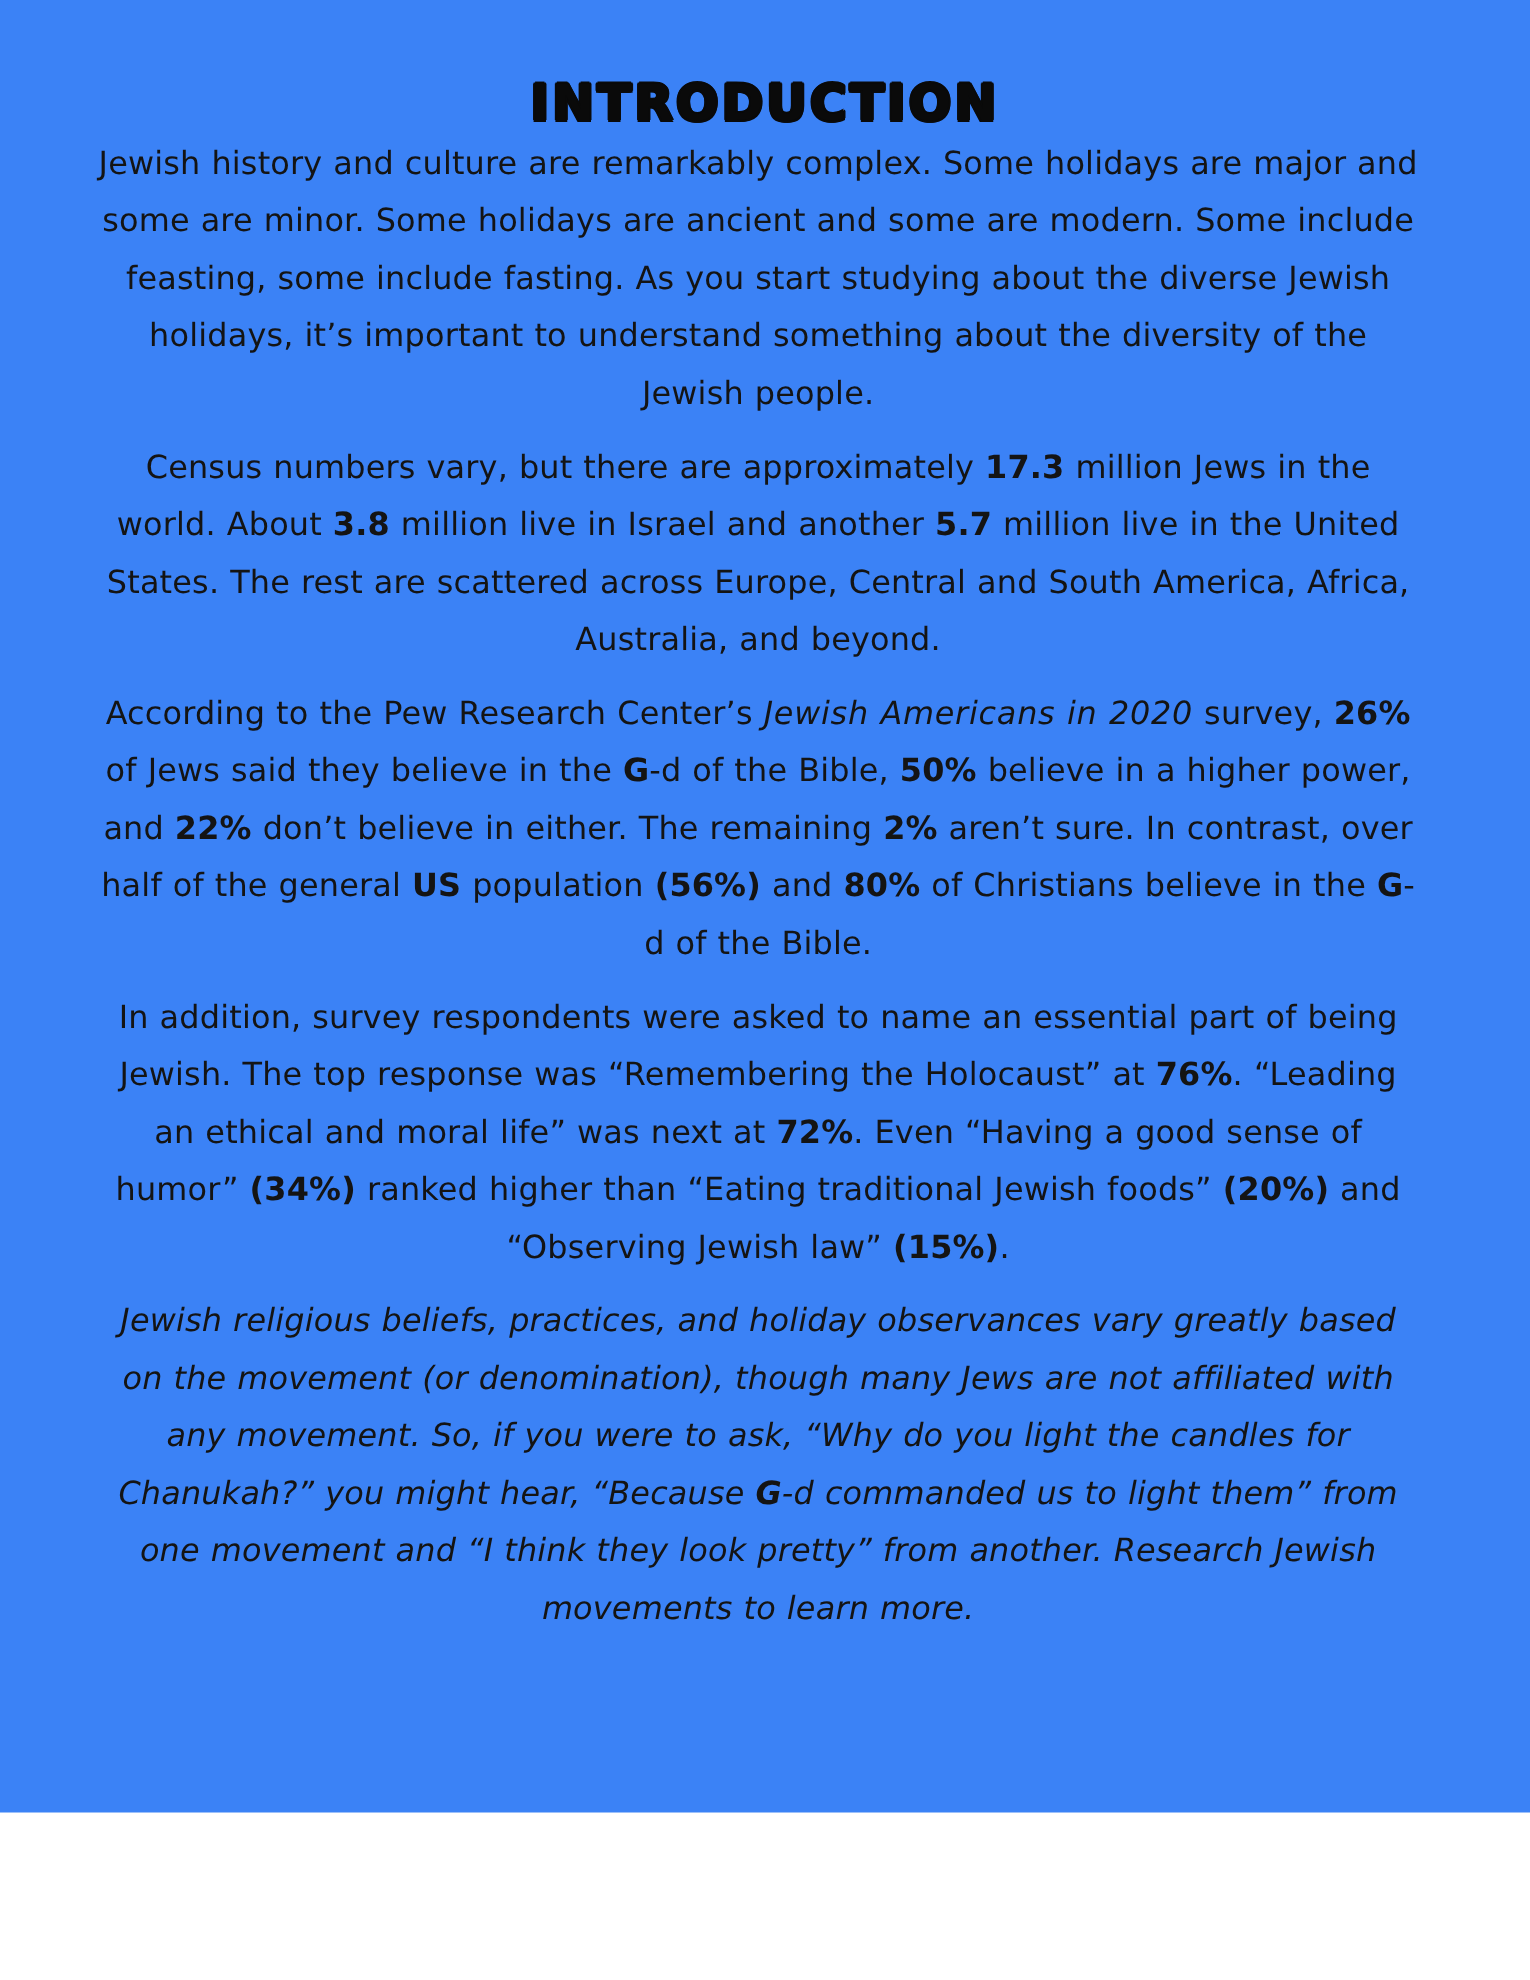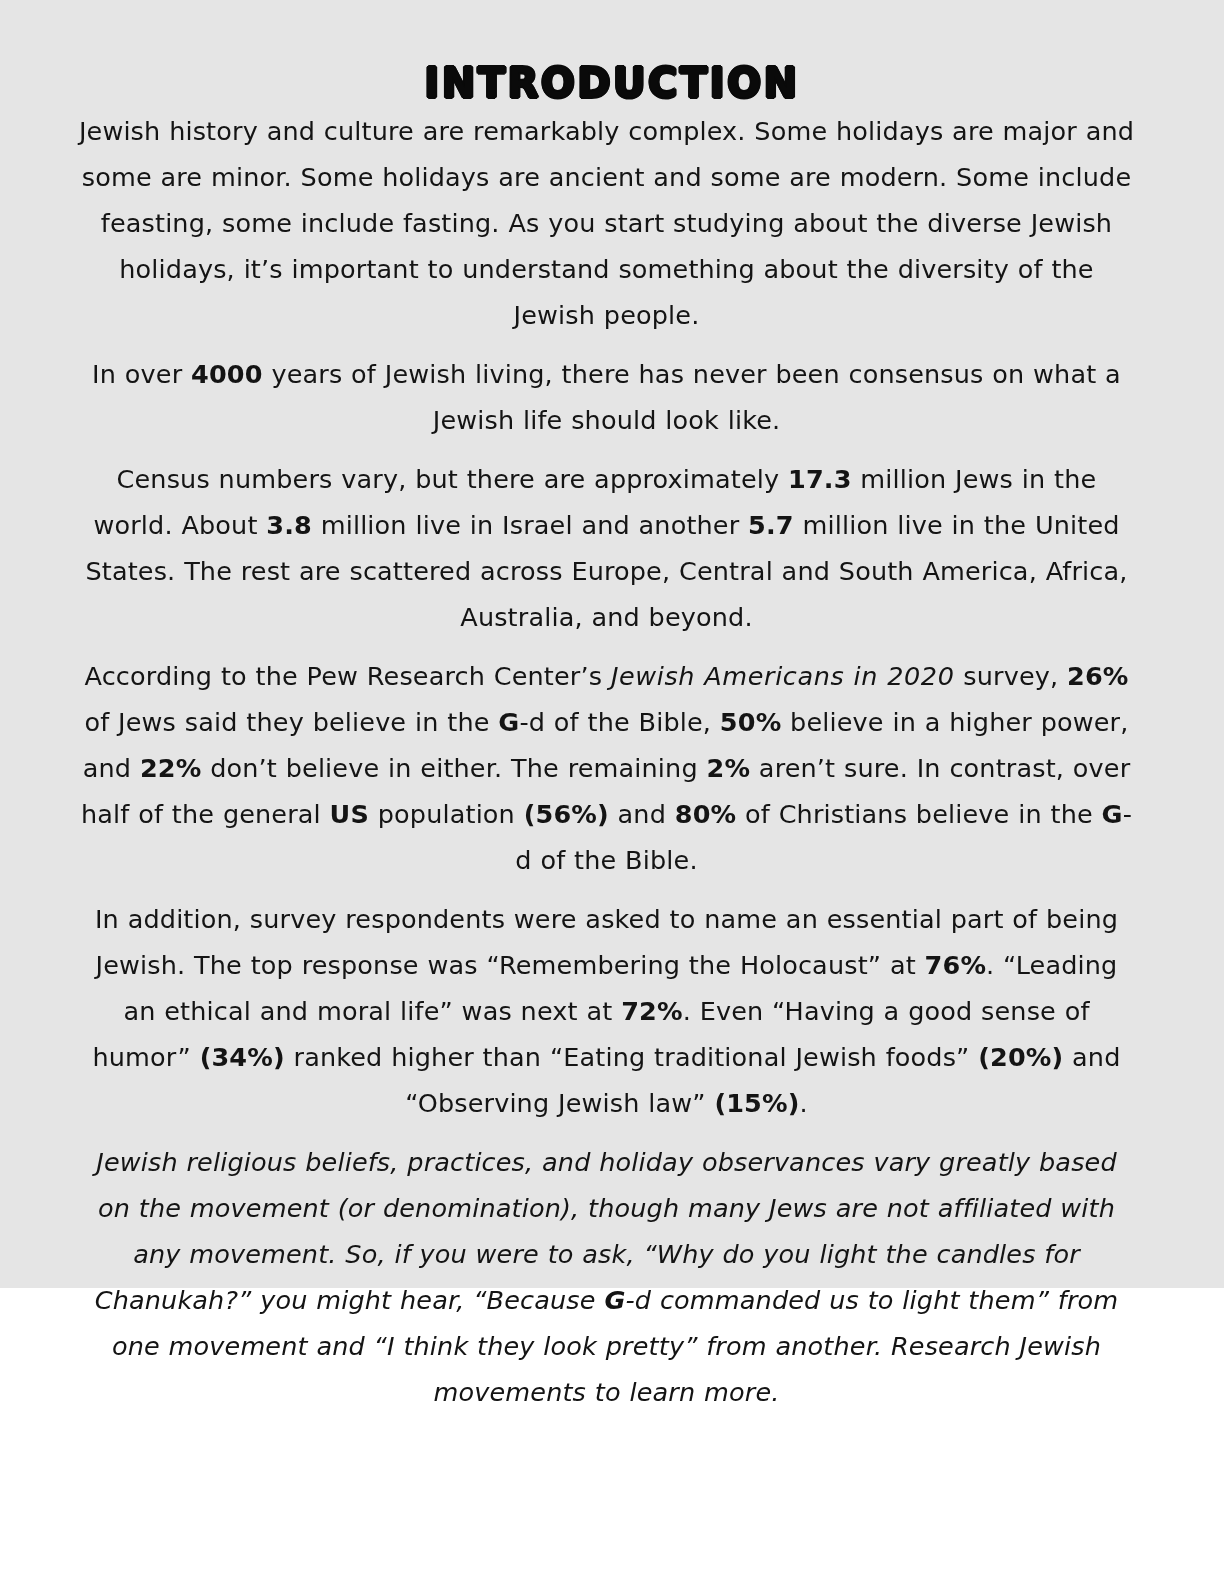--- a/index.html
+++ b/index.html
@@ -12,22 +12,22 @@
     width: 1224px;
     height: 1584px;
     font-family: "Liberation Sans", sans-serif;
     color: #111111;
     overflow: hidden;
   }
 
   .page {
     position: relative;
     width: 1224px;
-    height: 1288px;
-    background: #e5e5e5;
+    height: 1450px;
+    background: #3b82f6;
     box-sizing: border-box;
     padding: 0;
   }
 
   .page-title {
     text-align: center;
     font-family: "DejaVu Sans", sans-serif;
     font-weight: 700;
     font-size: 40px;
     letter-spacing: 2.5px;
@@ -89,21 +89,20 @@
 <body>
 
 <div class="page">
 
   <h1 class="page-title">INTRODUCTION</h1>
 
   <div class="body-copy">
 
     <p class="para">Jewish history and culture are remarkably complex. Some holidays are major and some are minor. Some holidays are ancient and some are modern. Some include feasting, some include fasting. As you start studying about the diverse Jewish holidays, it’s important to understand something about the diversity of the Jewish people.</p>
 
-    <p class="para">In over <span class="num">4000</span> years of Jewish living, there has never been consensus on what a Jewish life should look like.</p>
 
     <p class="para">Census numbers vary, but there are approximately <span class="num">17.3</span> million Jews in the world. About <span class="num">3.8</span> million live in Israel and another <span class="num">5.7</span> million live in the United States. The rest are scattered across Europe, Central and South America, Africa, Australia, and beyond.</p>
 
 
     <p class="para">According to the Pew Research Center’s <span class="work-title">Jewish Americans in 2020</span> survey, <span class="num">26%</span> of Jews said they believe in the <span class="cap">G</span>-d of the Bible, <span class="num">50%</span> believe in a higher power, and <span class="num">2<span class="num">2%</span></span> don’t believe in either. The remaining <span class="num">2%</span> aren’t sure. In contrast, over half of the general <span class="cap">US</span> population <span class="num">(56%)</span> and <span class="num">80%</span> of Christians believe in the <span class="cap">G</span>-d of the Bible.</p>
 
     <p class="para">In addition, survey respondents were asked to name an essential part of being Jewish. The top response was “Remembering the Holocaust” at <span class="num">76%</span>. “Leading an ethical and moral life” was next at <span class="num">72%</span>. Even “Having a good sense of humor” <span class="num">(34%)</span> ranked higher than “Eating traditional Jewish foods” <span class="num">(20%)</span> and “Observing Jewish law” <span class="num">(15%)</span>.</p>
 
     <p class="para">Jewish religious beliefs, practices, and holiday observances vary greatly based on the movement (or denomination), though many Jews are not affiliated with any movement. So, if you were to ask, “Why do you light the candles for Chanukah?” you might hear, “Because <span class="cap">G</span>-d commanded us to light them” from one movement and “I think they look pretty” from another. Research Jewish movements to learn more.</p>
 

